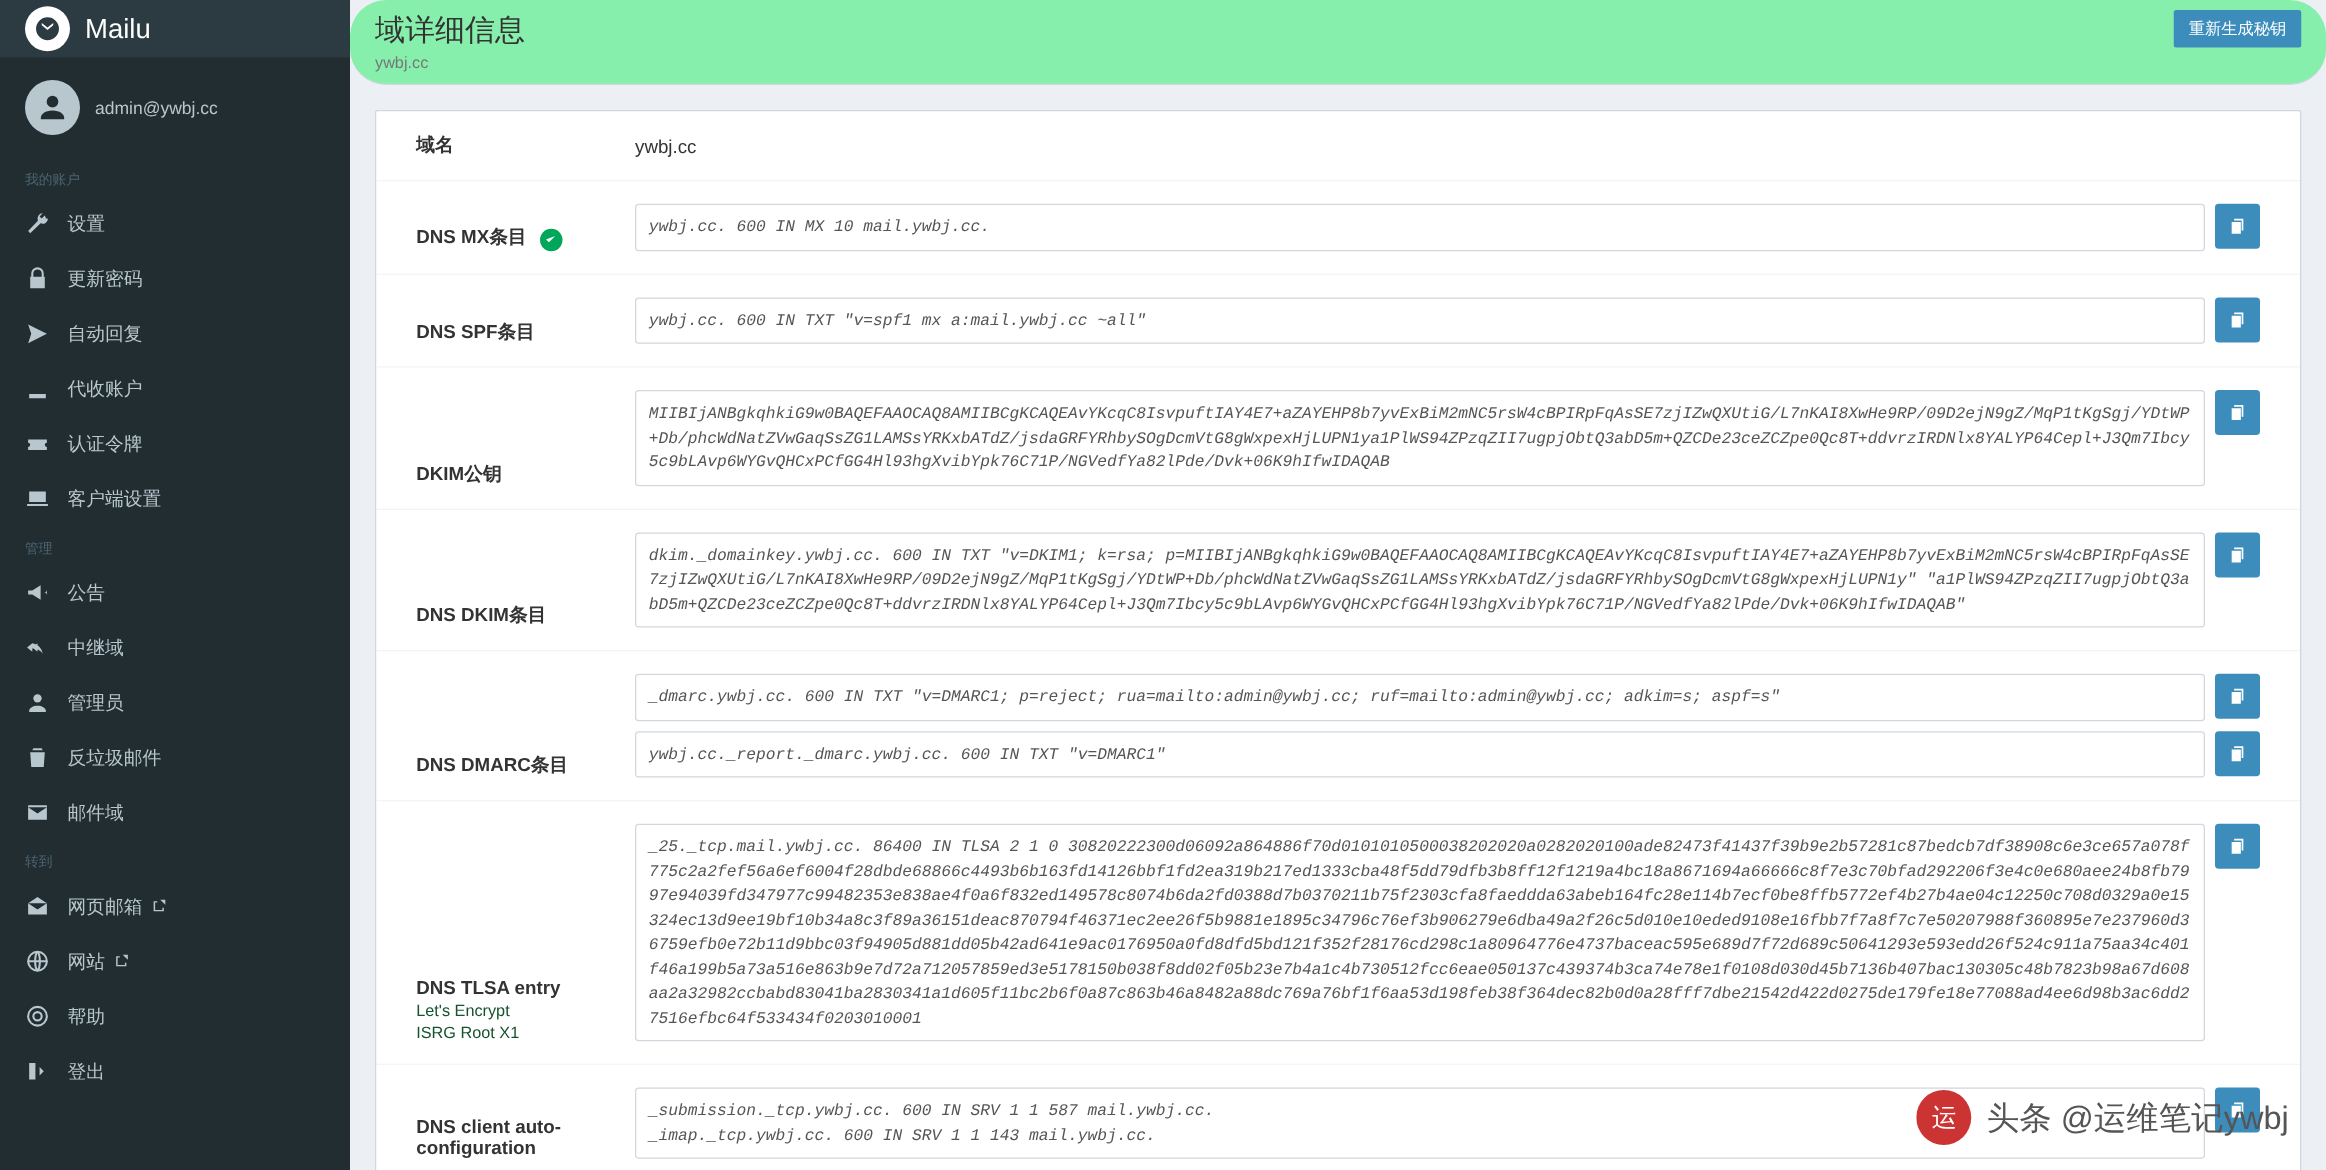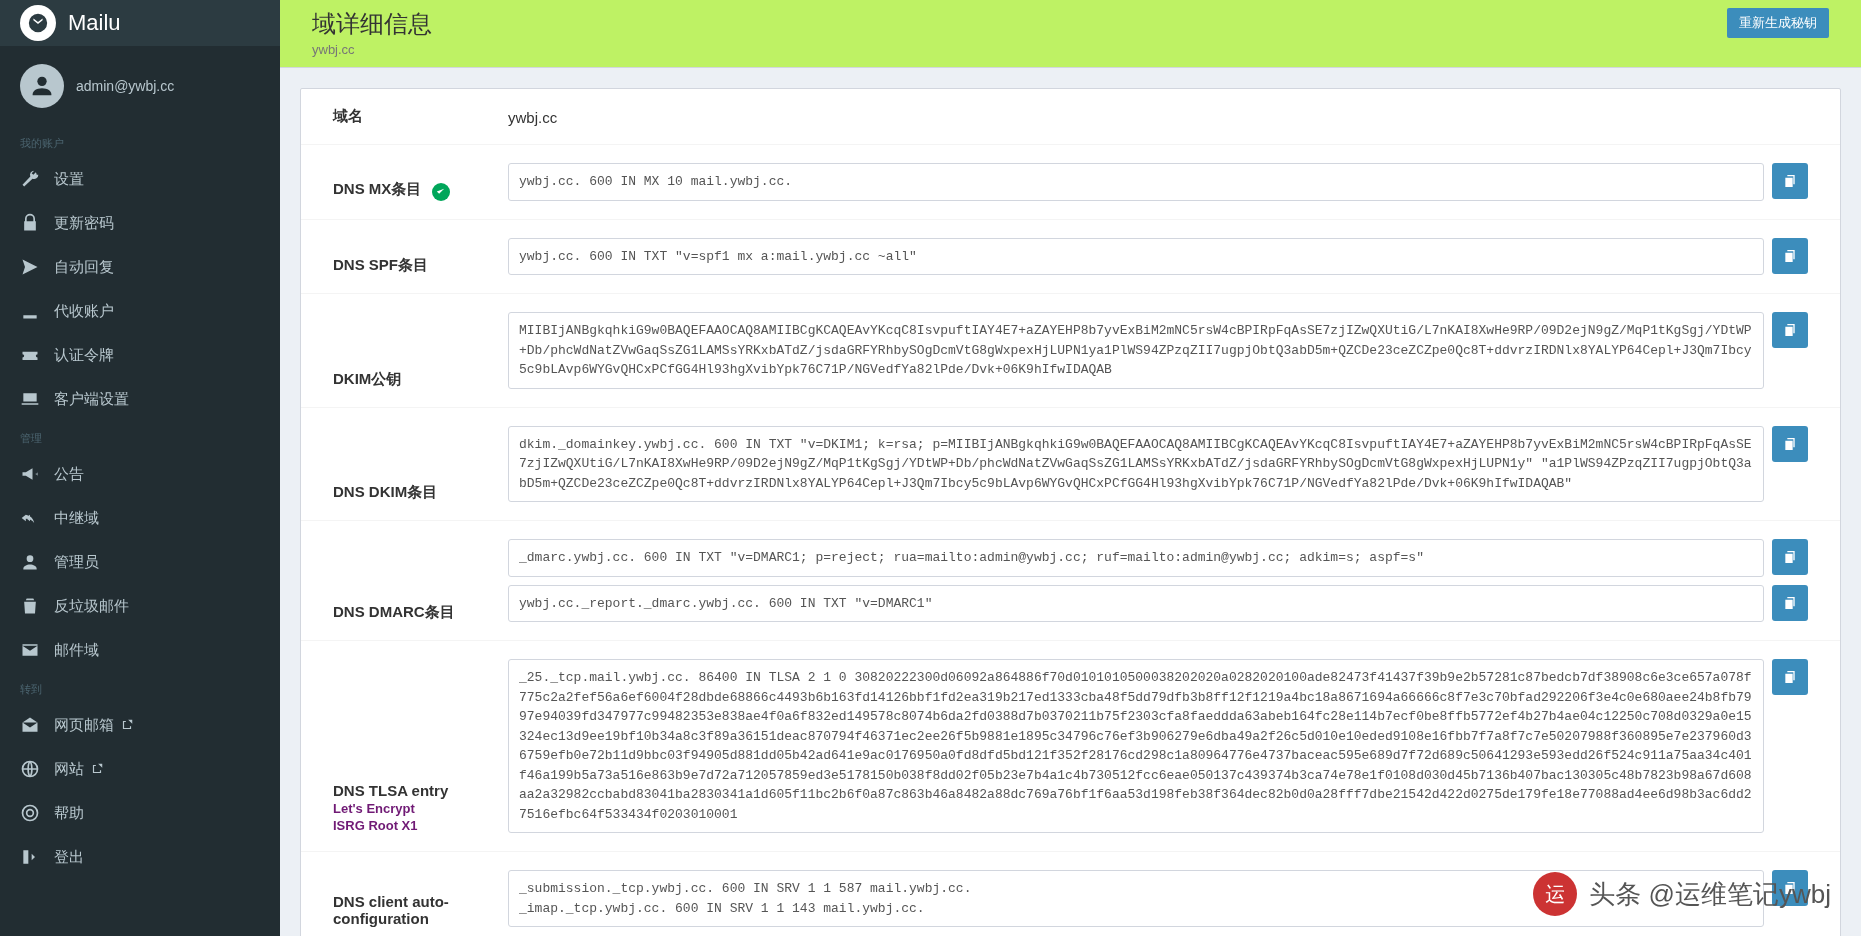--- a/index.html
+++ b/index.html
@@ -13,38 +13,38 @@
 .user-panel { display: flex; align-items: center; padding: 18px 20px; }
 .user-avatar { width: 44px; height: 44px; border-radius: 50%; background: #b8c7ce; display: inline-flex; align-items: center; justify-content: center; margin-right: 12px; }
 .user-avatar svg { width: 28px; height: 28px; fill: #222d32; }
 
 .nav-header { padding: 10px 20px 6px; color: #4b646f; font-size: 11px; }
 .nav-item { display: flex; align-items: center; padding: 12px 20px; color: #b8c7ce; cursor: pointer; font-size: 15px; }
 .nav-icon { width: 20px; height: 20px; margin-right: 14px; fill: currentColor; flex-shrink: 0; }
 .ext-icon { width: 14px; height: 14px; margin-left: 6px; fill: currentColor; }
 
 .main { margin-left: 280px; }
-.page-header { background: #bef264; padding: 8px 32px 10px; display: flex; justify-content: space-between; align-items: flex-start; border-bottom: 1px solid #d2d6de; }
+.page-header { background: #86efac; padding: 8px 20px 10px; display: flex; justify-content: space-between; align-items: flex-start; border-bottom: 1px solid #d2d6de; border-radius: 29px; }
 .page-title { font-size: 24px; font-weight: 400; color: #333; }
 .page-sub { font-size: 13px; color: #777; margin-top: 2px; }
 .regen-btn { background: #3c8dbc; color: #fff; border: none; padding: 6px 12px; font-size: 13px; cursor: pointer; border-radius: 2px; margin-left: 42px; }
 
 .content { padding: 20px; }
 .card { background: #fff; border: 1px solid #d2d6de; border-radius: 2px; }
 .row { display: flex; border-bottom: 1px solid #f4f4f4; padding: 18px 32px; align-items: flex-end; }
 .row:last-child { border-bottom: none; }
 .row-label { width: 175px; flex-shrink: 0; font-weight: 700; color: #333; font-size: 15px; }
-.row-sub { font-weight: 700; color: #701a75; font-size: 13px; margin-top: 2px; }
+.row-sub { font-weight: 400; color: #14532d; font-size: 13px; margin-top: 2px; }
 .row-value { flex: 1; }
 .row-plain { font-size: 15px; color: #333; padding-top: 2px; }
 
 .check-icon { display: inline-flex; width: 18px; height: 18px; border-radius: 50%; background: #00a65a; color: #fff; align-items: center; justify-content: center; margin-left: 6px; vertical-align: -3px; }
 .check-icon svg { width: 11px; height: 11px; fill: #fff; }
 
-.record-wrap { display: flex; gap: 8px; margin-bottom: 8px; }
+.record-wrap { display: flex; gap: 8px; margin-bottom: 8px; font-style: italic; }
 .record-wrap:last-child { margin-bottom: 0; }
 .record { flex: 1; background: #fff; border: 1px solid #d2d6de; border-radius: 3px; padding: 8px 10px; font-family: Menlo, Consolas, "Courier New", monospace; font-size: 13px; color: #555; word-break: break-all; line-height: 1.5; }
 .copy-btn { width: 36px; height: 36px; background: #3c8dbc; border: none; border-radius: 3px; cursor: pointer; display: inline-flex; align-items: center; justify-content: center; flex-shrink: 0; }
 .copy-btn svg { width: 16px; height: 16px; fill: #fff; }
 
 .watermark { position: fixed; right: 30px; bottom: 20px; display: flex; align-items: center; color: #555; font-size: 26px; pointer-events: none; }
 .watermark-av { width: 44px; height: 44px; border-radius: 50%; background: #c33; color: #fff; display: inline-flex; align-items: center; justify-content: center; font-size: 20px; margin-right: 12px; }
 </style>
 </head>
 <body>

